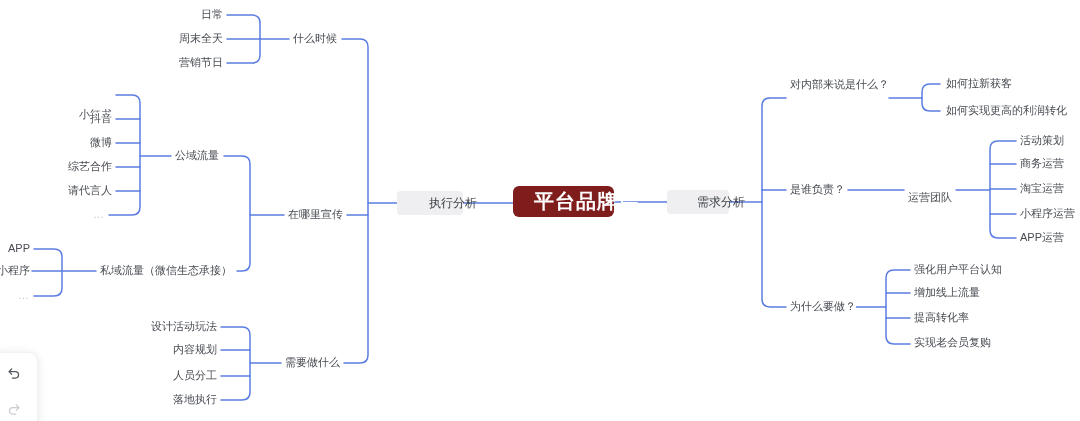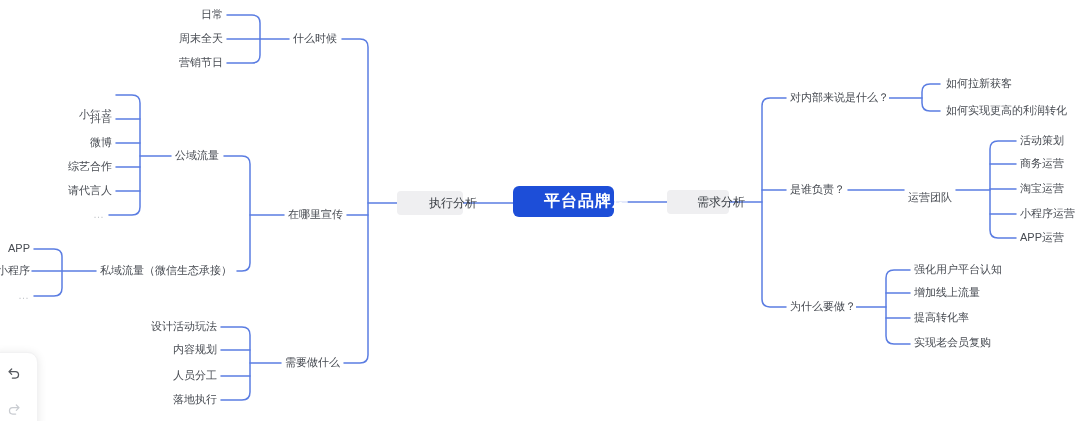--- a/index.html
+++ b/index.html
@@ -35,23 +35,23 @@
     cursor:default;
     padding-left:46px;
   }
   .box.gray{
     background:#efeff1;
     color:#3c4046;
     font-size:12px;
     border-radius:4px;
   }
   .box.root{
-    background:#1d4ed8;
+    background:#7f1d1d;
     color:#ffffff;
-    font-size:16px;
+    font-size:20px;
     font-weight:600;
     border-radius:6px;
     letter-spacing:1px;
   }
   .toolbar{
     position:absolute;
     left:-10px;top:352px;
     width:46px;height:80px;
     background:#fff;
     border-radius:10px;
@@ -149,21 +149,21 @@
   <div class="node muted" style="right:1050px;top:296px;">…</div>
   <div class="node" style="left:100px;top:271px;">私域流量（微信生态承接）</div>
   <div class="node" style="left:288px;top:215px;">在哪里宣传</div>
 
   <div class="node" style="right:863px;top:327px;">设计活动玩法</div>
   <div class="node" style="right:863px;top:350px;">内容规划</div>
   <div class="node" style="right:863px;top:376px;">人员分工</div>
   <div class="node" style="right:863px;top:400px;">落地执行</div>
   <div class="node" style="left:285px;top:363px;">需要做什么</div>
 
-  <div class="node" style="left:790px;top:98px;">对内部来说是什么？</div>
+  <div class="node" style="left:790px;top:85px;">对内部来说是什么？</div>
   <div class="node" style="left:946px;top:84px;">如何拉新获客</div>
   <div class="node" style="left:946px;top:111px;">如何实现更高的利润转化</div>
 
   <div class="node" style="left:790px;top:190px;">是谁负责？</div>
   <div class="node" style="left:908px;top:198px;">运营团队</div>
   <div class="node" style="left:1020px;top:141px;">活动策划</div>
   <div class="node" style="left:1020px;top:164px;">商务运营</div>
   <div class="node" style="left:1020px;top:189px;">淘宝运营</div>
   <div class="node" style="left:1020px;top:214px;">小程序运营</div>
   <div class="node" style="left:1020px;top:238px;">APP运营</div>

